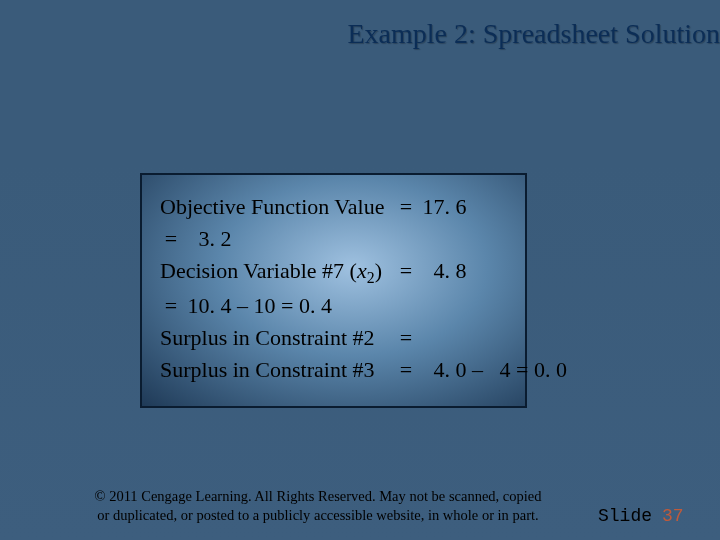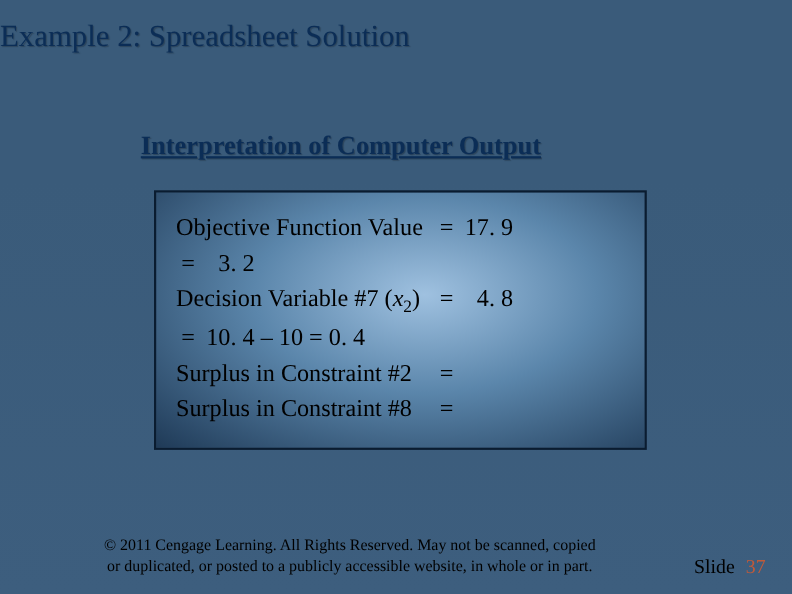--- a/index.html
+++ b/index.html
@@ -13,40 +13,40 @@
   .slide {
     width: 720px;
     height: 540px;
     background: linear-gradient(180deg, #3a5b7a 0%, #3a5b7a 30%, #3d5e7e 100%);
     position: relative;
     box-sizing: border-box;
   }
   .title {
     color: #0b2d56;
     font-size: 28px;
-    text-align: left;
+    text-align: right;
     padding-top: 18px;
     font-weight: normal;
     text-shadow: 1px 1px 1px rgba(0,0,0,0.25);
   }
   .subtitle {
     color: #0b2d56;
     font-size: 24px;
     font-weight: bold;
     text-decoration: underline;
     position: absolute;
     top: 120px;
     left: 128px;
     text-shadow: 1px 1px 1px rgba(0,0,0,0.25);
   }
   .box {
     position: absolute;
     top: 173px;
     left: 140px;
-    width: 448px;
+    width: 387px;
     background: radial-gradient(ellipse at 55% 40%, #9fc1e0 0%, #5b86ab 45%, #1f3a57 100%);
     border: 2px solid #0a1c30;
     padding: 16px 18px 20px 18px;
     box-sizing: border-box;
   }
   .row {
     display: flex;
     align-items: baseline;
     color: #000;
     font-size: 22px;
@@ -57,55 +57,54 @@
   .eq   { width: 22px;  flex: 0 0 auto; text-align: center; }
   .val  { flex: 1 1 auto; }
   .sub  { font-style: italic; }
   .subn { font-size: 0.72em; vertical-align: sub; font-style: normal; }
   .footer {
     position: absolute;
     left: 0;
     right: 0;
     bottom: 14px;
     display: flex;
-    justify-content: space-between;
     align-items: flex-end;
     padding: 0 24px 0 38px;
     color: #000;
     box-sizing: border-box;
   }
   .copyright {
     font-size: 14.5px;
     line-height: 1.35;
     text-align: center;
     width: 560px;
   }
   .page {
     font-size: 18px;
     display: flex;
     align-items: baseline;
     gap: 10px;
+    font-family: Liberation Mono, monospace;
   }
   .page .num { color: #c05a3a; }
 </style>
 </head>
 <body>
 
 <div class="slide">
 
   <div class="title">Example 2:  Spreadsheet Solution</div>
 
-  <div class="subtitle">Interpretation of Computer Output</div>
 
   <div class="box">
 
     <div class="row">
       <span class="lbl">Objective Function Value</span>
       <span class="eq">=</span>
-      <span class="val"> 17. 9</span>
+      <span class="val"> 17. 6</span>
     </div>
 
     <div class="row">
       <span class="eq">=</span>
       <span class="val">   3. 2</span>
     </div>
 
     <div class="row">
       <span class="lbl"><span>Decision Variable #7 (</span><span class="sub">x</span><span class="subn">2</span><span>)</span></span>
       <span class="eq">=</span>
@@ -116,22 +115,23 @@
       <span class="eq">=</span>
       <span class="val"> 10. 4 – 10 = 0. 4</span>
     </div>
 
     <div class="row">
       <span class="lbl">Surplus in Constraint #2</span>
       <span class="eq">=</span>
     </div>
 
     <div class="row">
-      <span class="lbl">Surplus in Constraint #8</span>
+      <span class="lbl">Surplus in Constraint #3</span>
       <span class="eq">=</span>
+      <span class="val">   4. 0 –   4 = 0. 0</span>
     </div>
 
   </div>
 
   <div class="footer">
     <div class="copyright">
       <div>© 2011  Cengage Learning.  All Rights Reserved.  May not be scanned, copied</div>
       <div>or duplicated, or posted to a publicly accessible website, in whole or in part.</div>
     </div>
     <div class="page">

